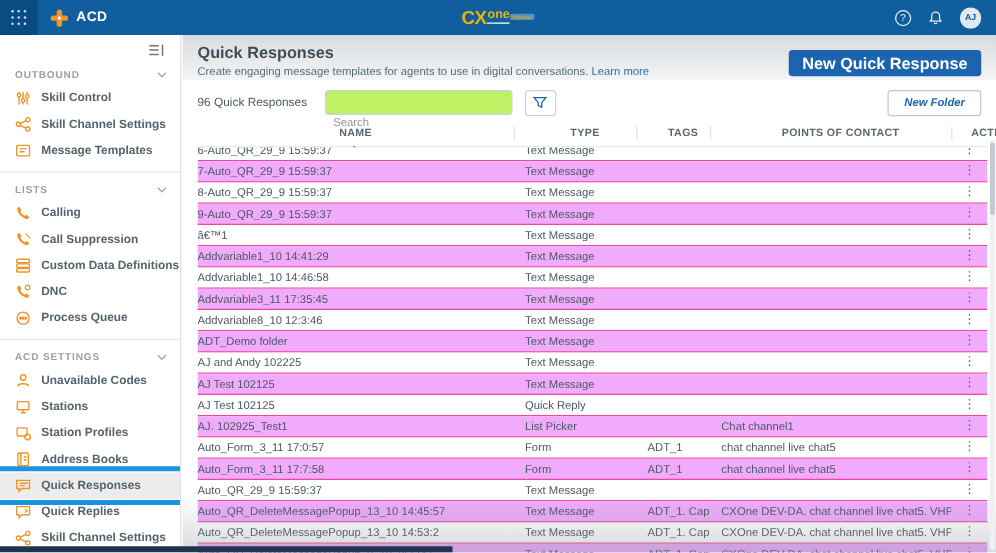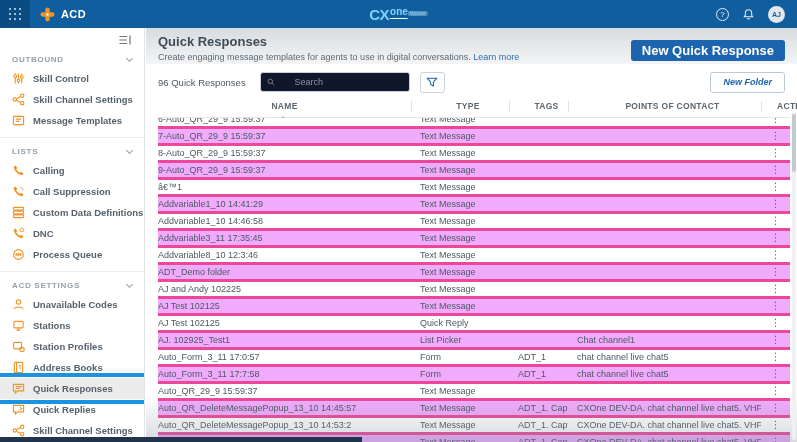--- a/index.html
+++ b/index.html
@@ -6,21 +6,21 @@
   html,body { width:797px; height:442px; overflow:hidden; }
   body { font-family:"Liberation Sans", sans-serif; background:#fff; position:relative; color:#4c5962; }
 
   
   .topbar { position:absolute; top:0; left:0; right:0; height:28px; background:#115e9e; display:flex; align-items:center; z-index:30; }
   .grid-btn { width:30px; height:28px; background:#0a4c82; display:flex; align-items:center; justify-content:center; cursor:pointer; }
   .grid-dots { width:13px; height:13px; display:grid; grid-template-columns:repeat(3,1fr); gap:2px; }
   .grid-dots i { width:2.6px; height:2.6px; background:#cfe0ee; border-radius:50%; }
   .acd-logo { margin:0 6px 0 10px; display:flex; }
   .app-name { color:#fff; font-size:11px; font-weight:bold; letter-spacing:.4px; }
-  .cx-logo { position:absolute; left:50%; top:0; height:28px; transform:translateX(-50%); display:flex; align-items:center; color:#7dd3fc;justify-content:space-between; }
+  .cx-logo { position:absolute; left:50%; top:0; height:28px; transform:translateX(-50%); display:flex; align-items:center; color:#eab308;justify-content:space-between; }
   .cx-big { font-size:15px; font-weight:800; letter-spacing:-.5px; }
   .cx-one-wrap { display:flex; flex-direction:row; align-items:center; margin-left:1px; margin-top:-2px; }
   .cx-one { font-size:10px; font-weight:bold; border-bottom:1.5px solid #fff; line-height:10px; padding-bottom:1px; }
   .cx-badge { font-size:4.5px; background:rgba(255,255,255,.3); border-radius:2px; padding:0 2px; margin-top:1px; line-height:5px; }
   .topbar-right { margin-left:auto; display:flex; align-items:center; gap:13px; padding-right:12px; }
   .help-circ { width:13px; height:13px; border:1.2px solid #e8eef4; border-radius:50%; color:#e8eef4; font-size:8px; display:flex; align-items:center; justify-content:center; cursor:pointer; }
   .bell { display:flex; cursor:pointer; }
   .avatar { width:17px; height:17px; border-radius:50%; background:#e3e8ec; color:#0f5c9c; font-size:7px; font-weight:bold; display:flex; align-items:center; justify-content:center; cursor:pointer; }
 
   
@@ -39,34 +39,34 @@
   
   .main { position:absolute; left:146px; top:28px; right:0; bottom:0; background:#fff; }
   .main-head { height:36px; background:linear-gradient(#d8dcdf,#f3f4f5); padding:6px 12px 0; display:flex; justify-content:space-between; align-items:flex-start; }
   .page-title { font-size:13px; font-weight:bold; color:#3e4d58; margin-bottom:3px; }
   .page-sub { font-size:9px; color:#5a6a75; }
   .link { color:#2b6db3; cursor:pointer; }
   .btn-primary { background:#1d64ae; color:#fff; font-size:13px; font-weight:bold; border:none; border-radius:3px; padding:0 11px; height:21px; margin-top:6px; cursor:pointer; font-family:inherit; }
 
   .toolbar { height:32px; display:flex; align-items:center; padding:4px 12px 0; gap:10px; }
   .count-label { font-size:9.5px; color:#4c5962; margin-right:4px; }
-  .search-box { width:150px; height:20px; border:1px solid #c9d2da; border-radius:3px; display:flex; align-items:center; padding:0 6px; gap:20px; background:#0f172a; }
+  .search-box { width:150px; height:20px; border:1px solid #c9d2da; border-radius:3px; display:flex; align-items:center; padding:0 6px; gap:20px; background:#bef264;flex-direction:column; }
   .search-box input { border:none; outline:none; font-size:9px; color:#6d7680; width:100%; font-family:inherit; background:transparent; }
   .search-box input::placeholder { color:#8a949d; }
   .filter-btn { width:25px; height:21px; border:1px solid #c9d2da; border-radius:3px; display:flex; align-items:center; justify-content:center; background:#fff; cursor:pointer; }
   .btn-secondary { margin-left:auto; border:1px solid #bcc9d4; color:#1d64ae; background:#fff; font-size:9px; font-weight:bold; border-radius:3px; height:21px; padding:0 12px; cursor:pointer; font-family:inherit;font-style:italic; }
 
   .table { margin:0 7px 0 12px; position:relative; }
   .thead { display:grid; grid-template-columns:253px 98px 59px 193px 1fr; font-size:8.5px; font-weight:bold; color:#5a6670; letter-spacing:.3px; padding:5px 0 5px; border-bottom:1px solid #e2e6e9; }
   .thead .th { display:flex; align-items:center; gap:5px; height:11px;flex-direction:column; }
   .thead .th:not(:first-child) { border-left:1px solid #dfe3e7; padding-left:15px; }
   .sort-caret { width:5px; height:5px; border-left:1.2px solid #8b959e; border-top:1.2px solid #8b959e; transform:rotate(45deg); margin-top:2px; }
 
   .rows-clip { overflow:hidden; height:330px; position:relative; }
-  .trow { display:grid; grid-template-columns:253px 98px 59px 193px 1fr; height:17px; align-items:center; border-bottom:3px solid #ec4899; font-size:9px; color:#4c5962; background:#fff; cursor:pointer; }
+  .trow { display:grid; grid-template-columns:253px 98px 59px 193px 1fr; height:17px; align-items:center; border-bottom:1px solid #ec4899; font-size:9px; color:#4c5962; background:#fff; cursor:pointer; }
   .trow.alt { background:#f0abfc; }
   .trow.clipped { margin-top:-6px; }
   .trow .td { overflow:hidden; white-space:nowrap; }
   .trow .td:not(:first-child) { padding-left:9px; }
   .trow .td.act { text-align:center; padding-left:0; color:#5a646d; font-size:10px; letter-spacing:0; line-height:10px; }
 
   .table-fade { position:absolute; left:0; right:0; bottom:0; height:46px; background:linear-gradient(to bottom, rgba(125,136,147,0), rgba(125,136,147,0.30)); pointer-events:none; z-index:5; }
   .vscroll { position:absolute; right:1px; top:84px; bottom:2px; width:4px; background:#eef0f2; border-radius:2px; z-index:8; }
   .vthumb { position:absolute; top:2px; left:0; width:4px; height:58px; background:#c2c9d0; border-radius:2px; cursor:grab; }
 

